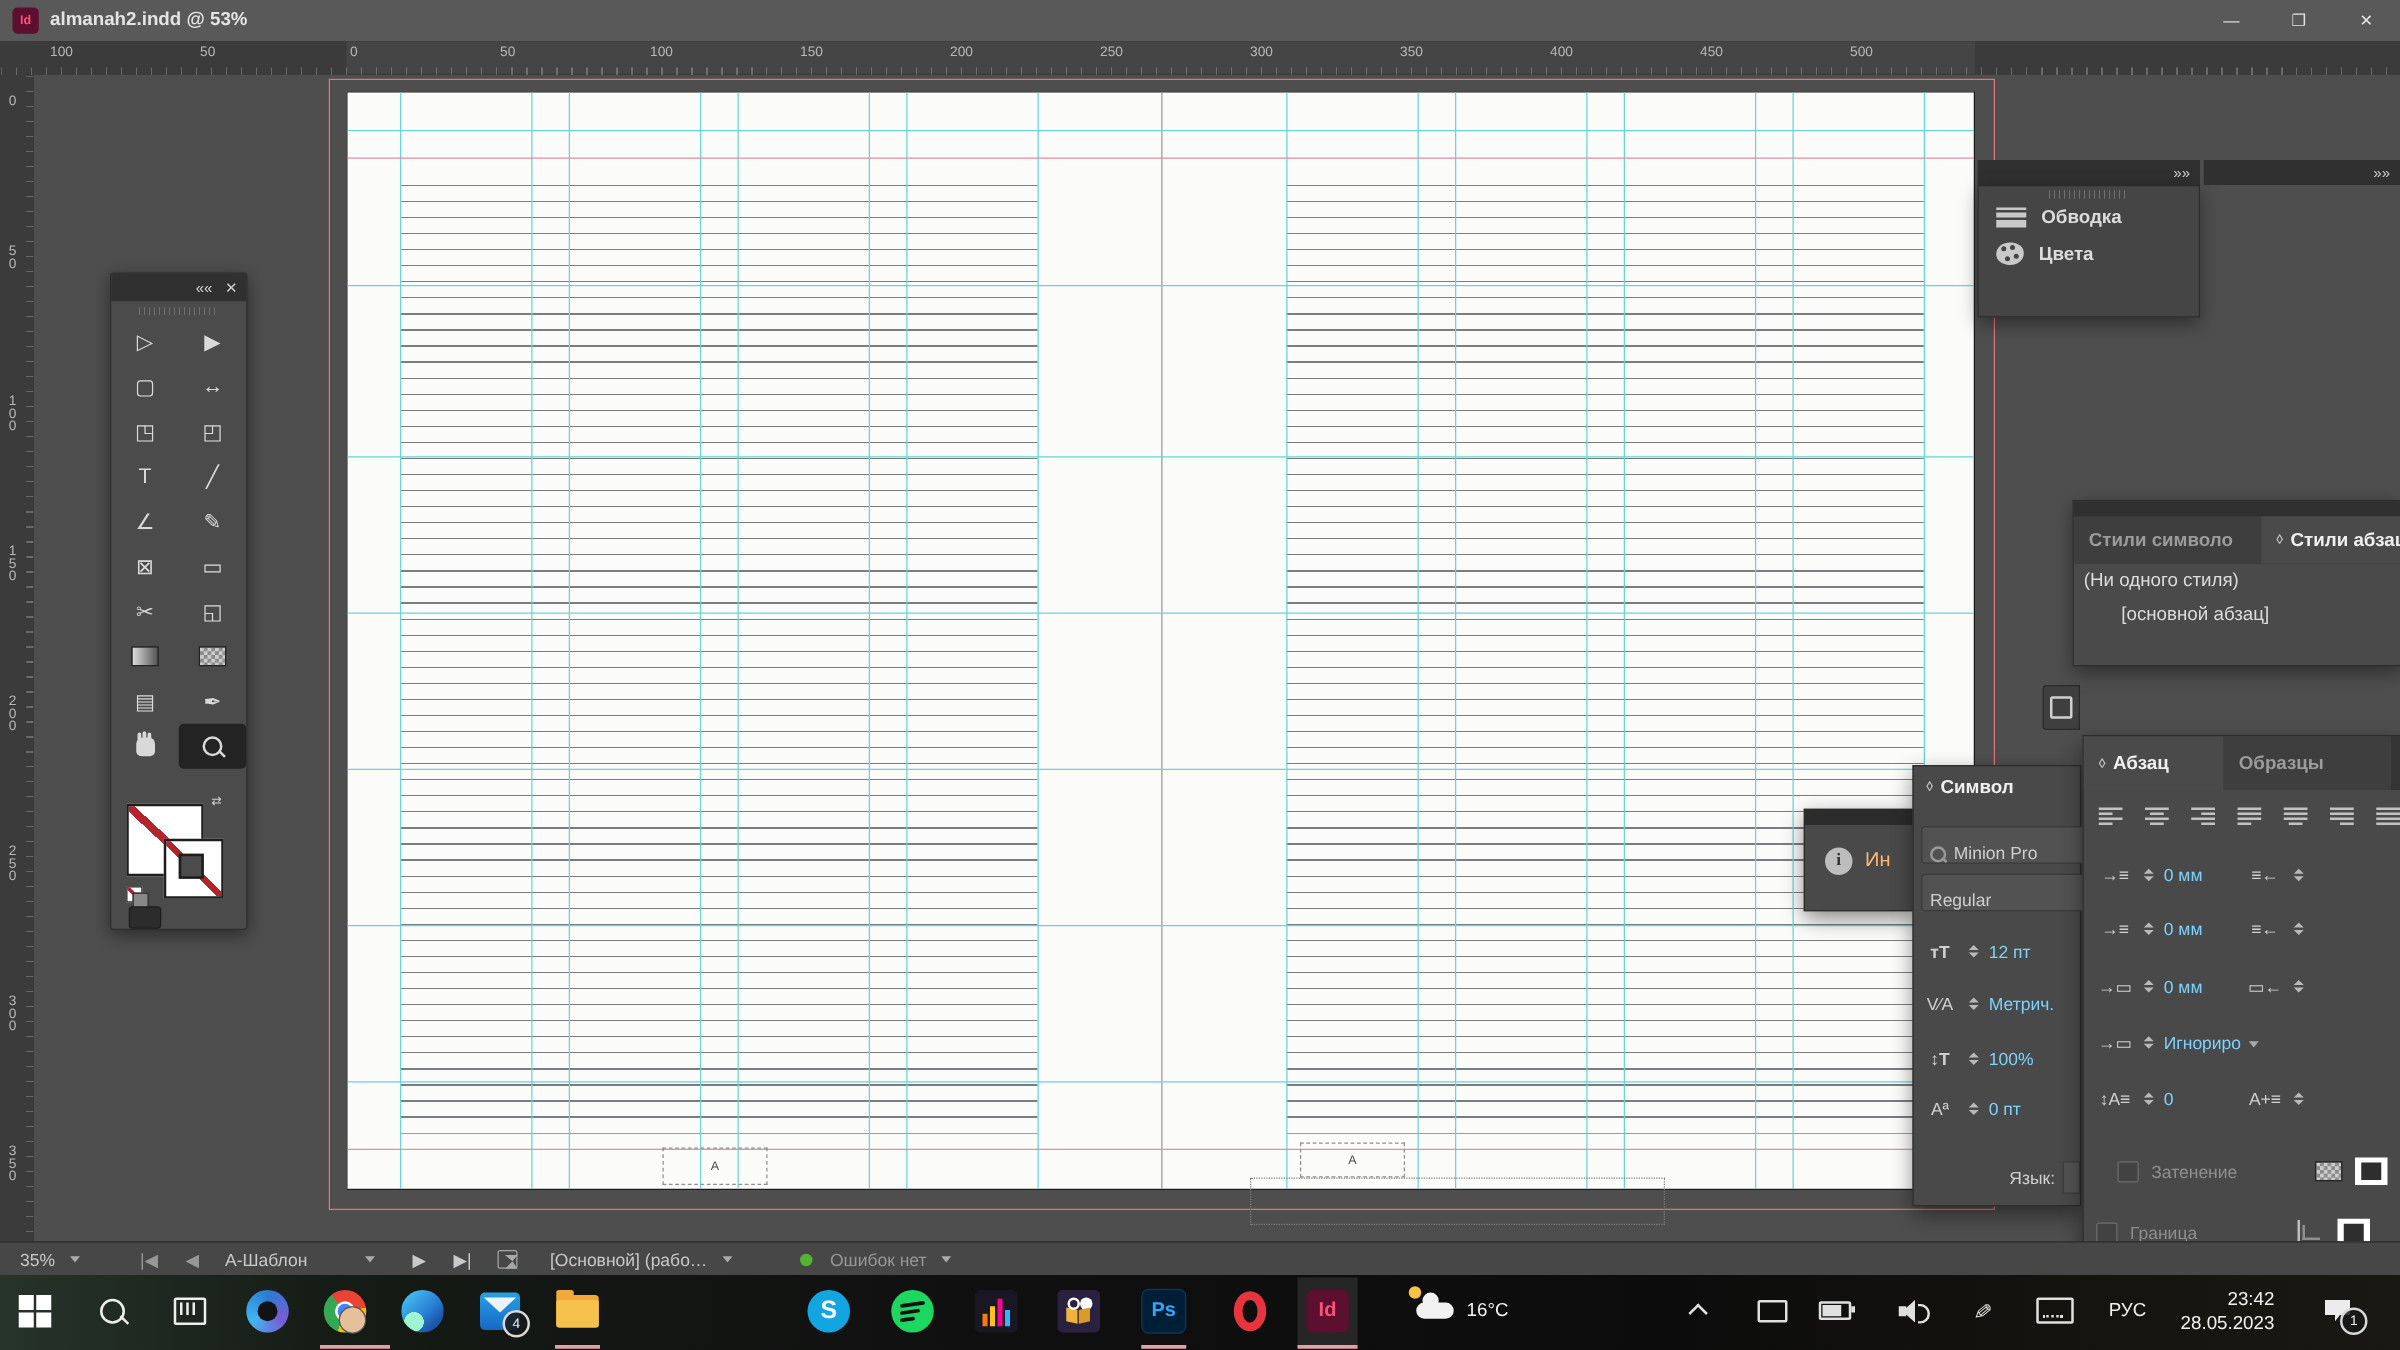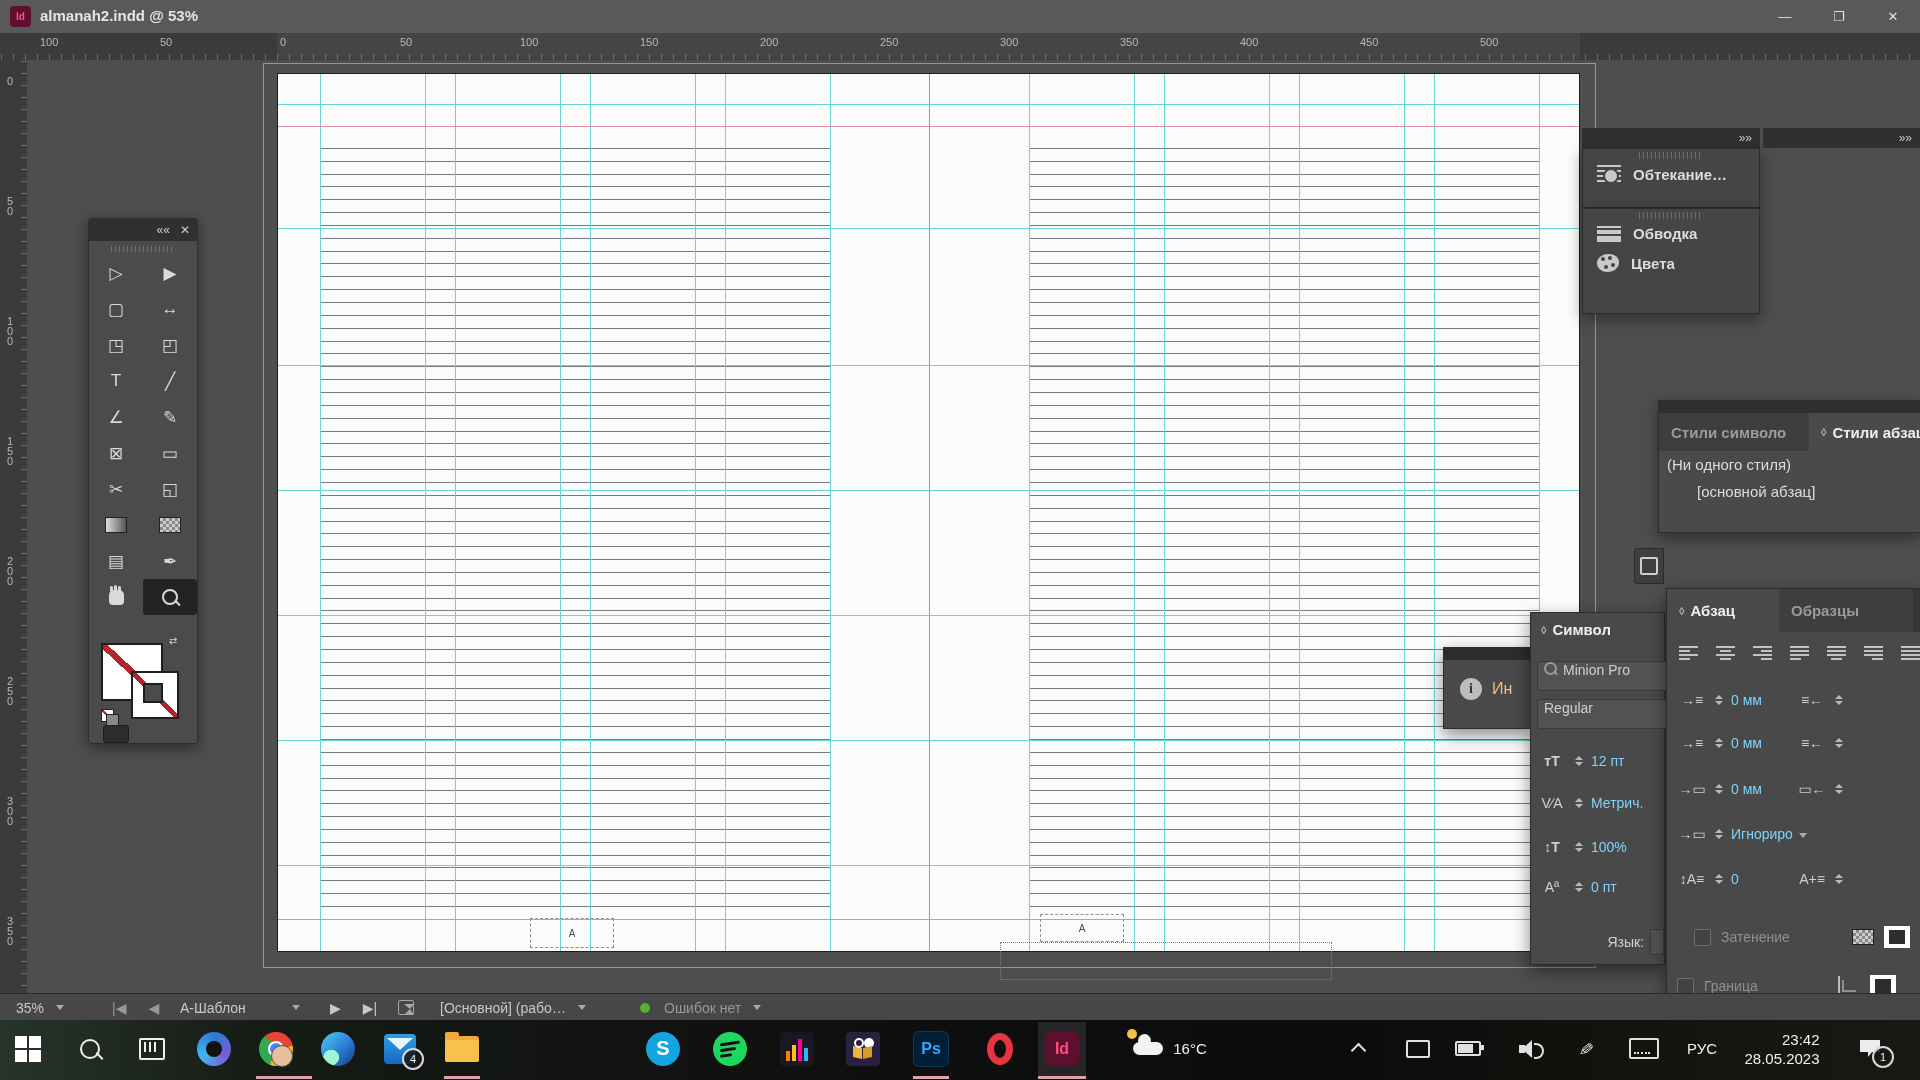--- a/index.html
+++ b/index.html
@@ -87,21 +87,21 @@
   .tab .dia{font-size:11px;color:#bbb;}
   .tab.on{background:#4a4a4a;color:#efefef;font-weight:bold;}
   .tab.off{background:#3e3e3e;color:#9b9b9b;font-weight:bold;}
 
   .stylespanel{background:#4a4a4a;border:1px solid #2c2c2c;box-shadow:0 5px 14px rgba(0,0,0,.4);}
   .stylerow{font-size:15px;color:#dcdcdc;padding:5px 8px;}
 
   .fpanel{background:#494949;border:1px solid #2c2c2c;box-shadow:0 6px 16px rgba(0,0,0,.45);}
   .ptitle{font-size:15px;font-weight:bold;color:#efefef;display:flex;gap:6px;align-items:center;padding:8px 10px 4px;}
   .field{background:#525252;border:1px solid #3a3a3a;border-radius:3px;color:#cfcfcf;font-size:14px;
-    display:flex;align-items:flex-start;padding:0 6px;gap:6px;}
+    display:flex;align-items:flex-end;padding:0 6px;gap:6px;}
   .stepper{width:16px;display:flex;flex-direction:column;align-items:center;justify-content:center;gap:2px;}
   .stepper i{display:block;width:0;height:0;border-left:4px solid transparent;border-right:4px solid transparent;}
   .stepper i.up{border-bottom:4px solid #b9b9b9;} .stepper i.dn{border-top:4px solid #b9b9b9;}
   .rowic{font-size:14px;color:#d0d0d0;width:30px;text-align:center;white-space:nowrap;}
   .prowline{position:absolute;display:flex;align-items:center;gap:4px;}
   .pval{font-size:14px;color:#7dd3fc;}
   .dd:after{content:"";display:inline-block;width:0;height:0;border-left:4px solid transparent;border-right:4px solid transparent;
     border-top:5px solid #aaa;margin-left:6px;vertical-align:middle;}
   .glass{width:9px;height:9px;border:2px solid #9a9a9a;border-radius:50%;position:relative;flex:none;}
   .glass:after{content:"";position:absolute;left:7px;top:8px;width:5px;height:2px;background:#9a9a9a;transform:rotate(45deg);}
@@ -314,27 +314,20 @@
     <div class="strokehole" style="left:54px;top:464px;width:16px;height:16px;"></div>
     <div class="mini" style="left:80px;top:416px;">⇄</div>
     <div class="defswatch" style="left:12px;top:490px;"></div>
     <div class="modebtn" style="left:14px;top:506px;"></div>
   </div>
 
   <div class="abs" style="left:1582px;top:128px;width:178px;">
     <div class="panelhead" style="height:20px;">
         <span>»»</span>
       </div>
-    <div class="pgroup" style="height:58px;">
-      <div class="grip"></div>
-      <div class="prow">
-        <span class="ic-wrap"></span>
-        <span>Обтекание…</span>
-      </div>
-    </div>
     <div class="pgroup" style="height:104px;">
       <div class="grip"></div>
       <div class="prow">
         <span class="ic-stroke">
             <i style="height:2px;"></i>
             <i style="height:4px;"></i>
             <i style="height:6px;"></i>
           </span>
         <span>Обводка</span>
       </div>

